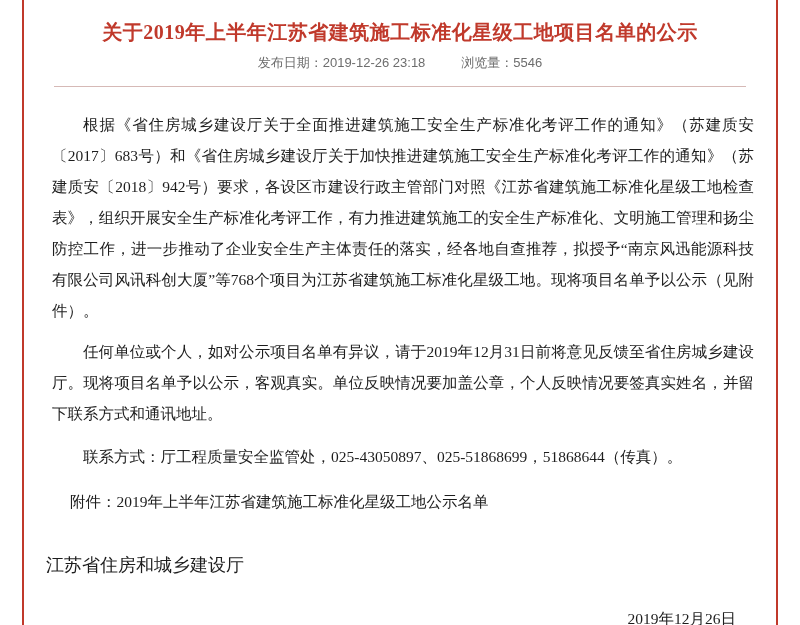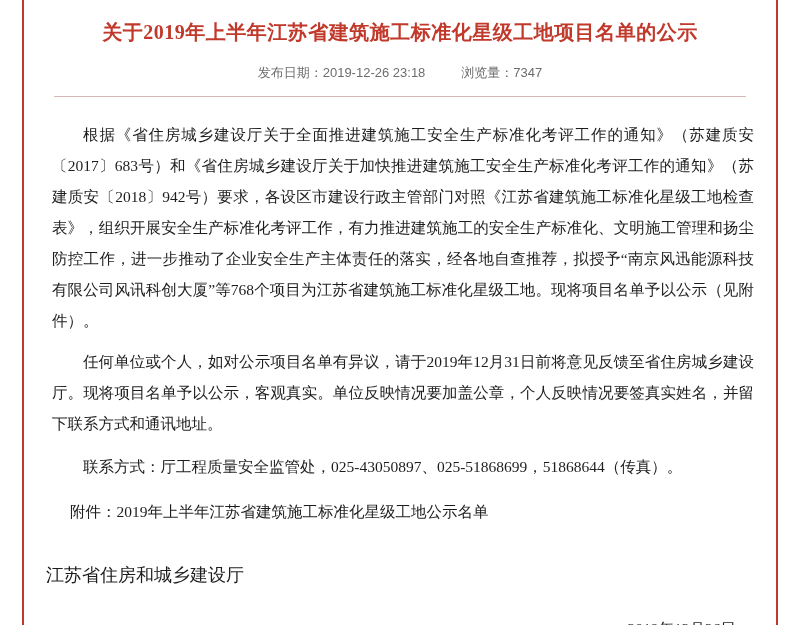--- a/index.html
+++ b/index.html
@@ -50,21 +50,21 @@
     letter-spacing: 0.5px;
     padding-top: 18px;
     line-height: 1.4;
     font-family: "Liberation Serif", "DejaVu Serif", serif;
   }
 
   .meta-row {
     display: flex;
     justify-content: center;
     gap: 36px;
-    margin-top: 18px;
+    margin-top: 8px;
     color: #6d6d6d;
     font-size: 13px;
     font-family: "Liberation Sans", sans-serif;
   }
   .meta-item {
     white-space: nowrap;
   }
 
   .divider {
     margin: 14px 8px 0 8px;
@@ -113,21 +113,21 @@
 
   <div class="edge-rule left"></div>
   <div class="edge-rule right"></div>
 
   <div class="content">
 
     <div class="doc-title">关于2019年上半年江苏省建筑施工标准化星级工地项目名单的公示</div>
 
     <div class="meta-row">
       <span class="meta-item">发布日期：2019-12-26 23:18</span>
-      <span class="meta-item">浏览量：7347</span>
+      <span class="meta-item">浏览量：5546</span>
     </div>
 
     <div class="divider"></div>
 
     <div class="body-text">
       <p class="para">根据《省住房城乡建设厅关于全面推进建筑施工安全生产标准化考评工作的通知》（苏建质安〔2017〕683号）和《省住房城乡建设厅关于加快推进建筑施工安全生产标准化考评工作的通知》（苏建质安〔2018〕942号）要求，各设区市建设行政主管部门对照《江苏省建筑施工标准化星级工地检查表》，组织开展安全生产标准化考评工作，有力推进建筑施工的安全生产标准化、文明施工管理和扬尘防控工作，进一步推动了企业安全生产主体责任的落实，经各地自查推荐，拟授予“南京风迅能源科技有限公司风讯科创大厦”等768个项目为江苏省建筑施工标准化星级工地。现将项目名单予以公示（见附件）。</p>
       <p class="para">任何单位或个人，如对公示项目名单有异议，请于2019年12月31日前将意见反馈至省住房城乡建设厅。现将项目名单予以公示，客观真实。单位反映情况要加盖公章，个人反映情况要签真实姓名，并留下联系方式和通讯地址。</p>
       <p class="para contact">联系方式：厅工程质量安全监管处，025-43050897、025-51868699，51868644（传真）。</p>
       <p class="para attachment">附件：2019年上半年江苏省建筑施工标准化星级工地公示名单</p>
 

